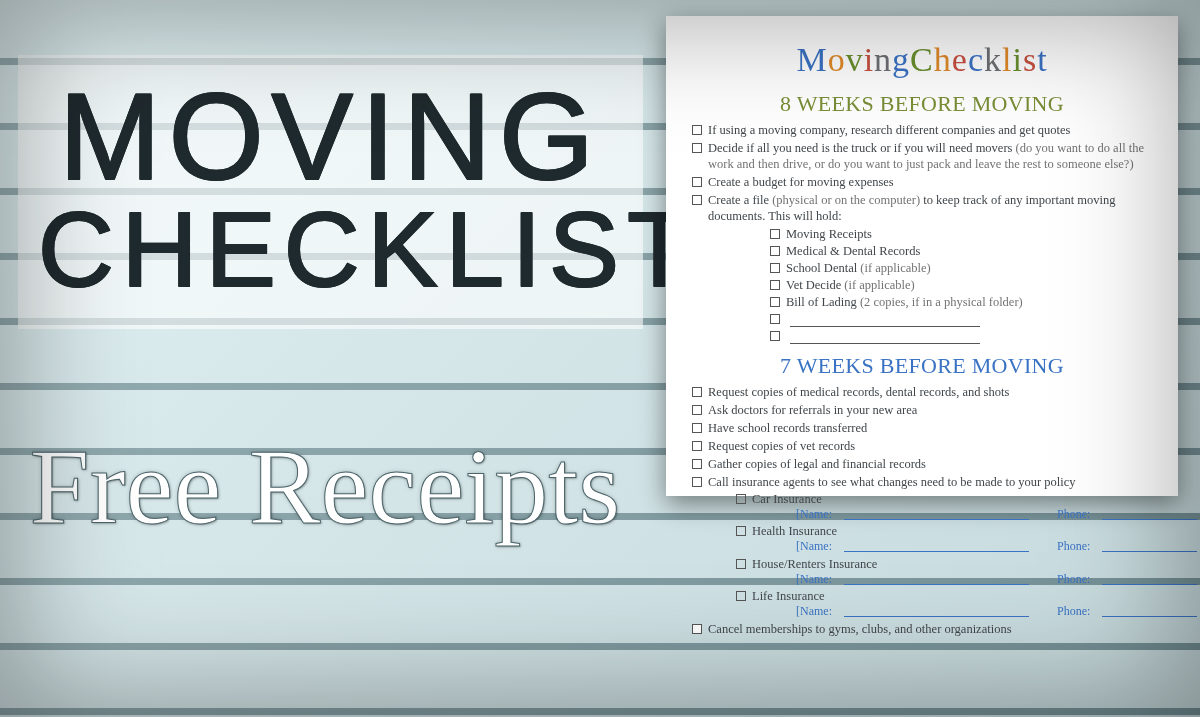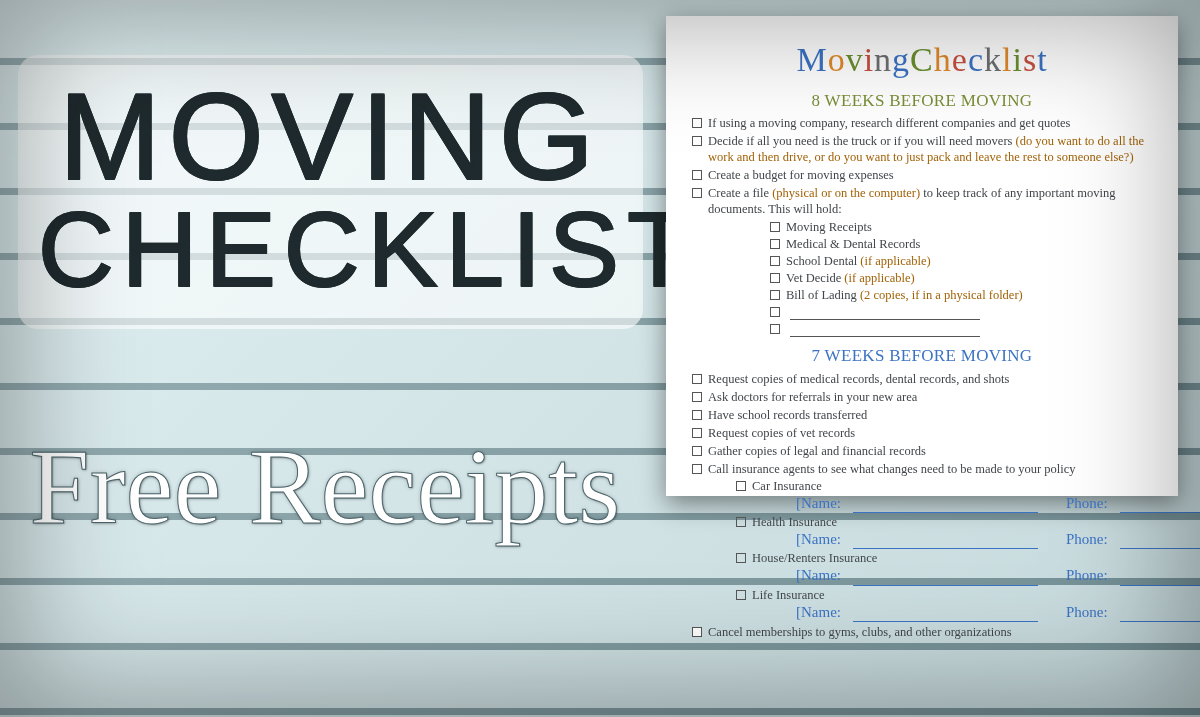--- a/index.html
+++ b/index.html
@@ -27,21 +27,20 @@
     box-shadow: inset 0 0 120px 20px rgba(0,0,0,.35);
     pointer-events:none;
   }
 
   
   .title-panel {
     position:absolute; top:55px; left:18px;
     width:625px; padding:18px 20px 24px;
     background: rgba(255,255,255,.6);
     text-align:center;
-    border-radius:20px;
   }
   .title-panel .word {
     font-family: "Trebuchet MS", "Arial Black", sans-serif;
     font-weight:400; letter-spacing:8px;
     color:#1f2a2e; line-height:1.05;
     -webkit-text-stroke: 2px #1f2a2e;
     text-shadow:
       1px 0 #1f2a2e, -1px 0 #1f2a2e, 0 1px #1f2a2e, 0 -1px #1f2a2e;
   }
   .title-panel .w1 { font-size:122px; }
@@ -72,21 +71,21 @@
   }
   .sheet-title {
     text-align:center; font-size:34px; letter-spacing:1px;
     font-family:"Segoe Script","Brush Script MT",cursive;
     margin-bottom:8px; white-space:nowrap;
   }
   .sheet-title span { display:inline-block; }
   .c-blue{color:#3b73c4}.c-green{color:#6a8f2e}.c-orange{color:#e08a2a}.c-red{color:#c85040}.c-gray{color:#6d6f72}
 
   .section-head {
-    text-align:center; font-size:17px; margin:8px 0 4px;
+    text-align:center; font-size:22px; margin:8px 0 4px;
     font-family:"Comic Sans MS",cursive; letter-spacing:.3px;
   }
   .sec8 { color:#7a8f37; }
   .sec7 { color:#3b73c4; }
 
   ul.check { list-style:none; padding:0; margin:0 0 0 2px; }
   ul.check > li { position:relative; padding-left:16px; margin-bottom:2px; }
   ul.check > li::before {
     content:""; position:absolute; left:0; top:3px;
     width:8px; height:8px; border:1px solid #555; background:#fff;
@@ -96,29 +95,29 @@
   ul.sub > li::before {
     content:""; position:absolute; left:0; top:3px;
     width:8px; height:8px; border:1px solid #555;
   }
   ul.sub2 { list-style:none; margin:1px 0 1px 28px; padding:0; }
   ul.sub2 > li { position:relative; padding-left:16px; margin-bottom:1px; }
   ul.sub2 > li::before {
     content:""; position:absolute; left:0; top:3px;
     width:8px; height:8px; border:1px solid #555;
   }
-  .paren { color:#a16207; }
+  .paren { color:#737373; }
   .blank-line {
     display:inline-block; width:190px; border-bottom:1px solid #555;
     vertical-align:bottom; margin-left:4px;
   }
 
   .field-row {
     margin-left:44px; color:#3b73c4; display:flex; gap:12px;
-    font-size:15px; align-items:flex-end; white-space:nowrap;
+    font-size:12px; align-items:center; white-space:nowrap;
   }
   .field-row .lab { color:#3b73c4;margin-left:16px; }
   .uline {
     flex:0 0 auto; display:inline-block; border-bottom:1px solid #3b73c4;
     height:11px;
   }
   .u-name { width:185px; }
   .u-phone { width:95px; }
   .bracket { color:#3b73c4; }
 </style>

